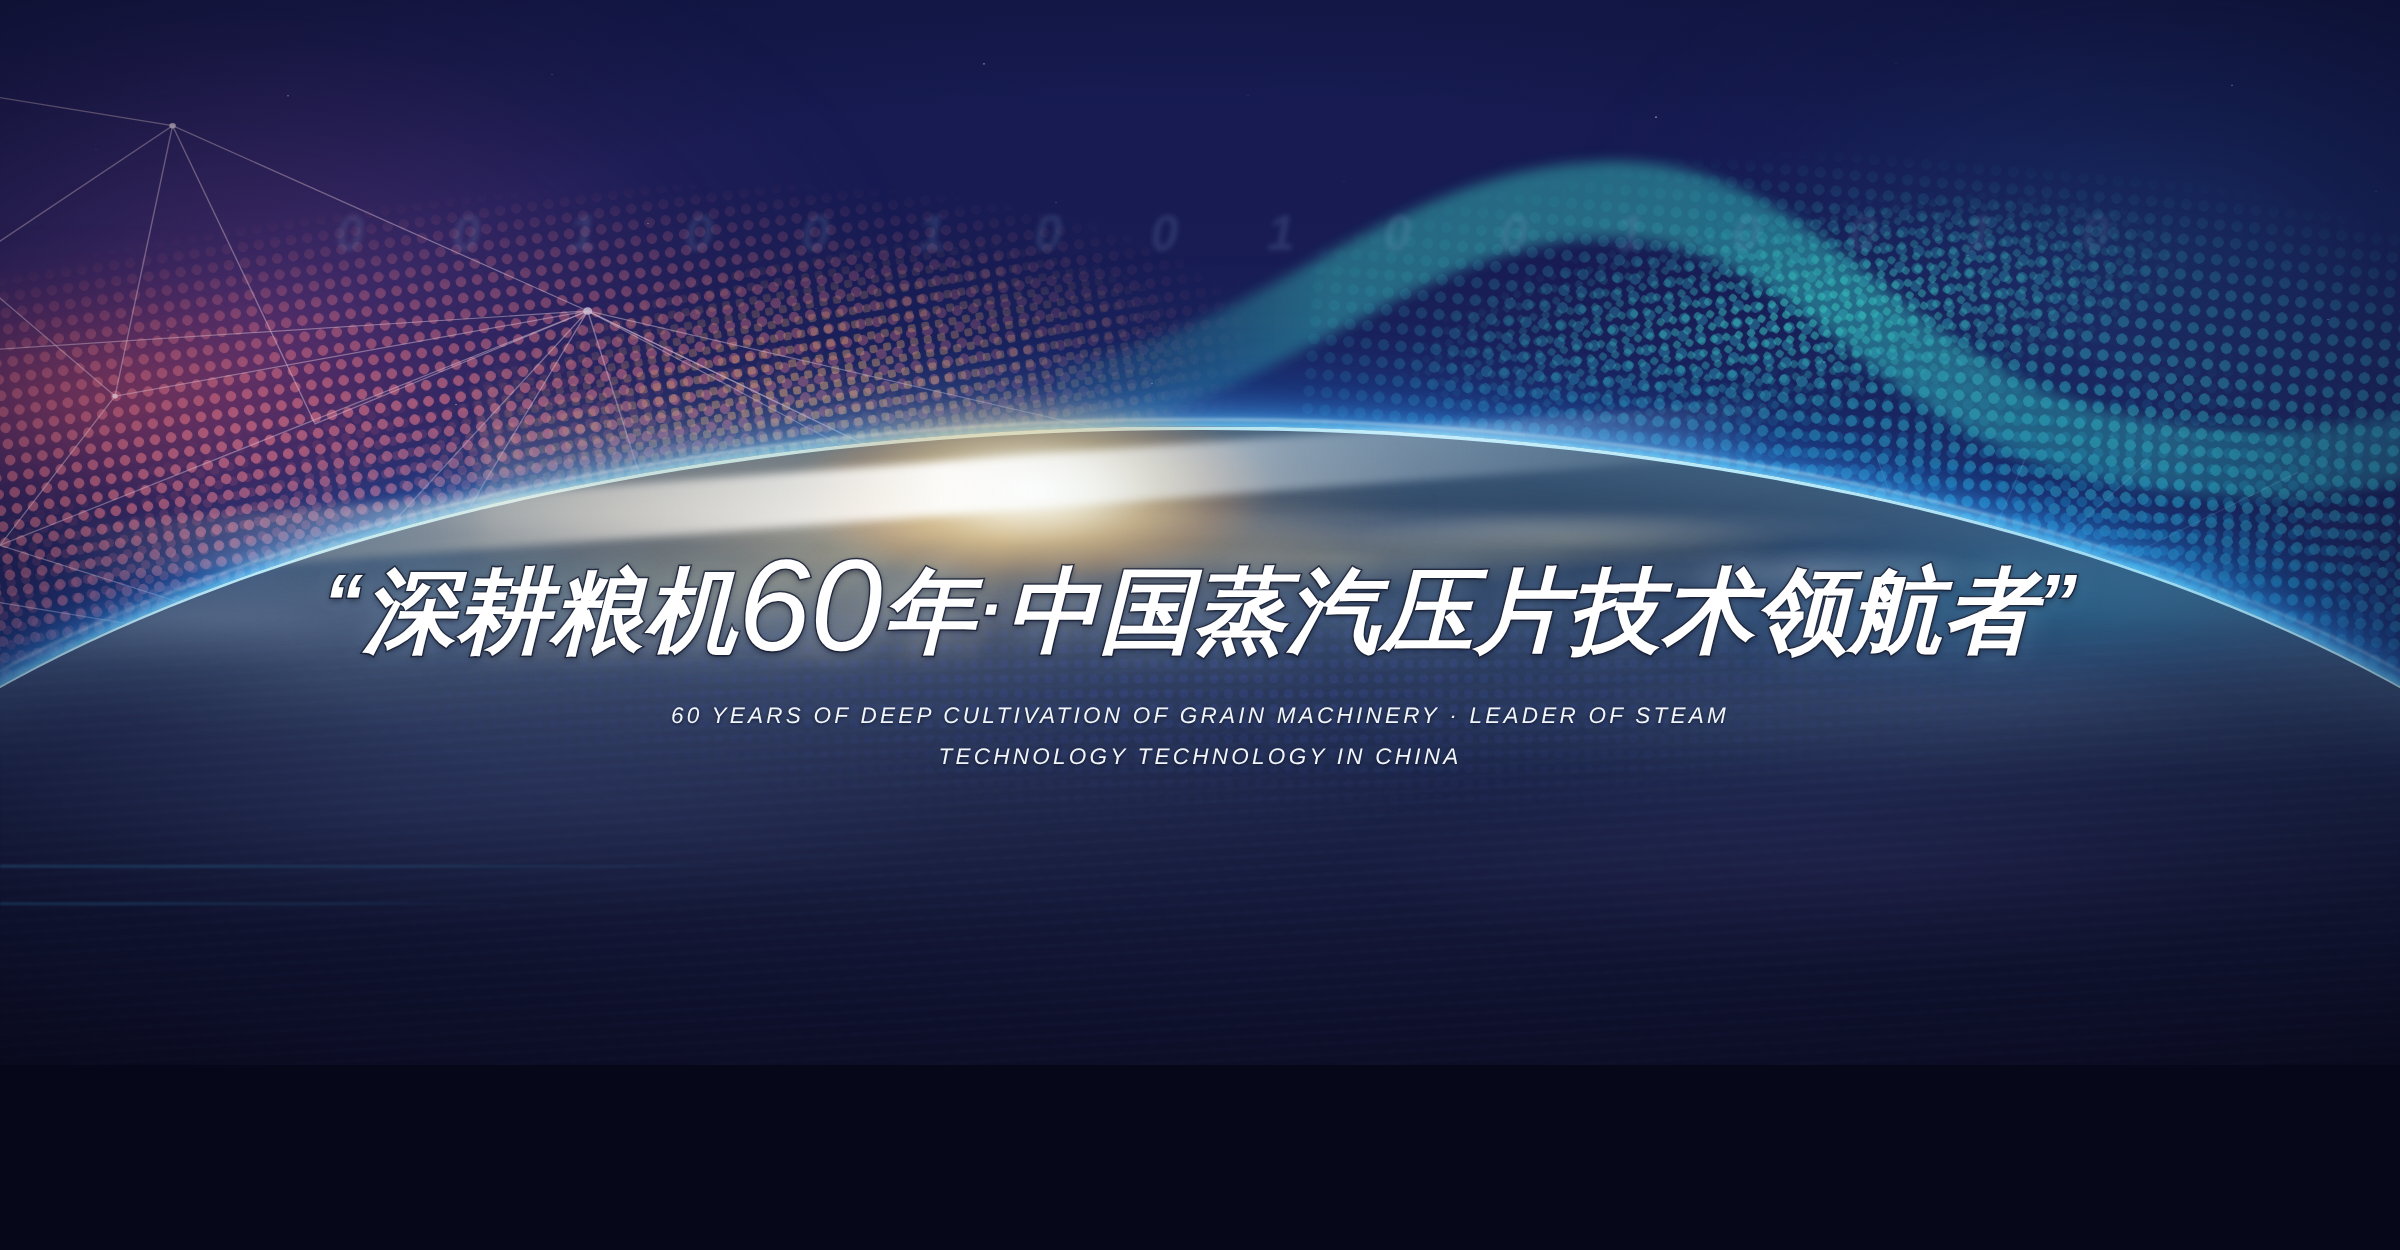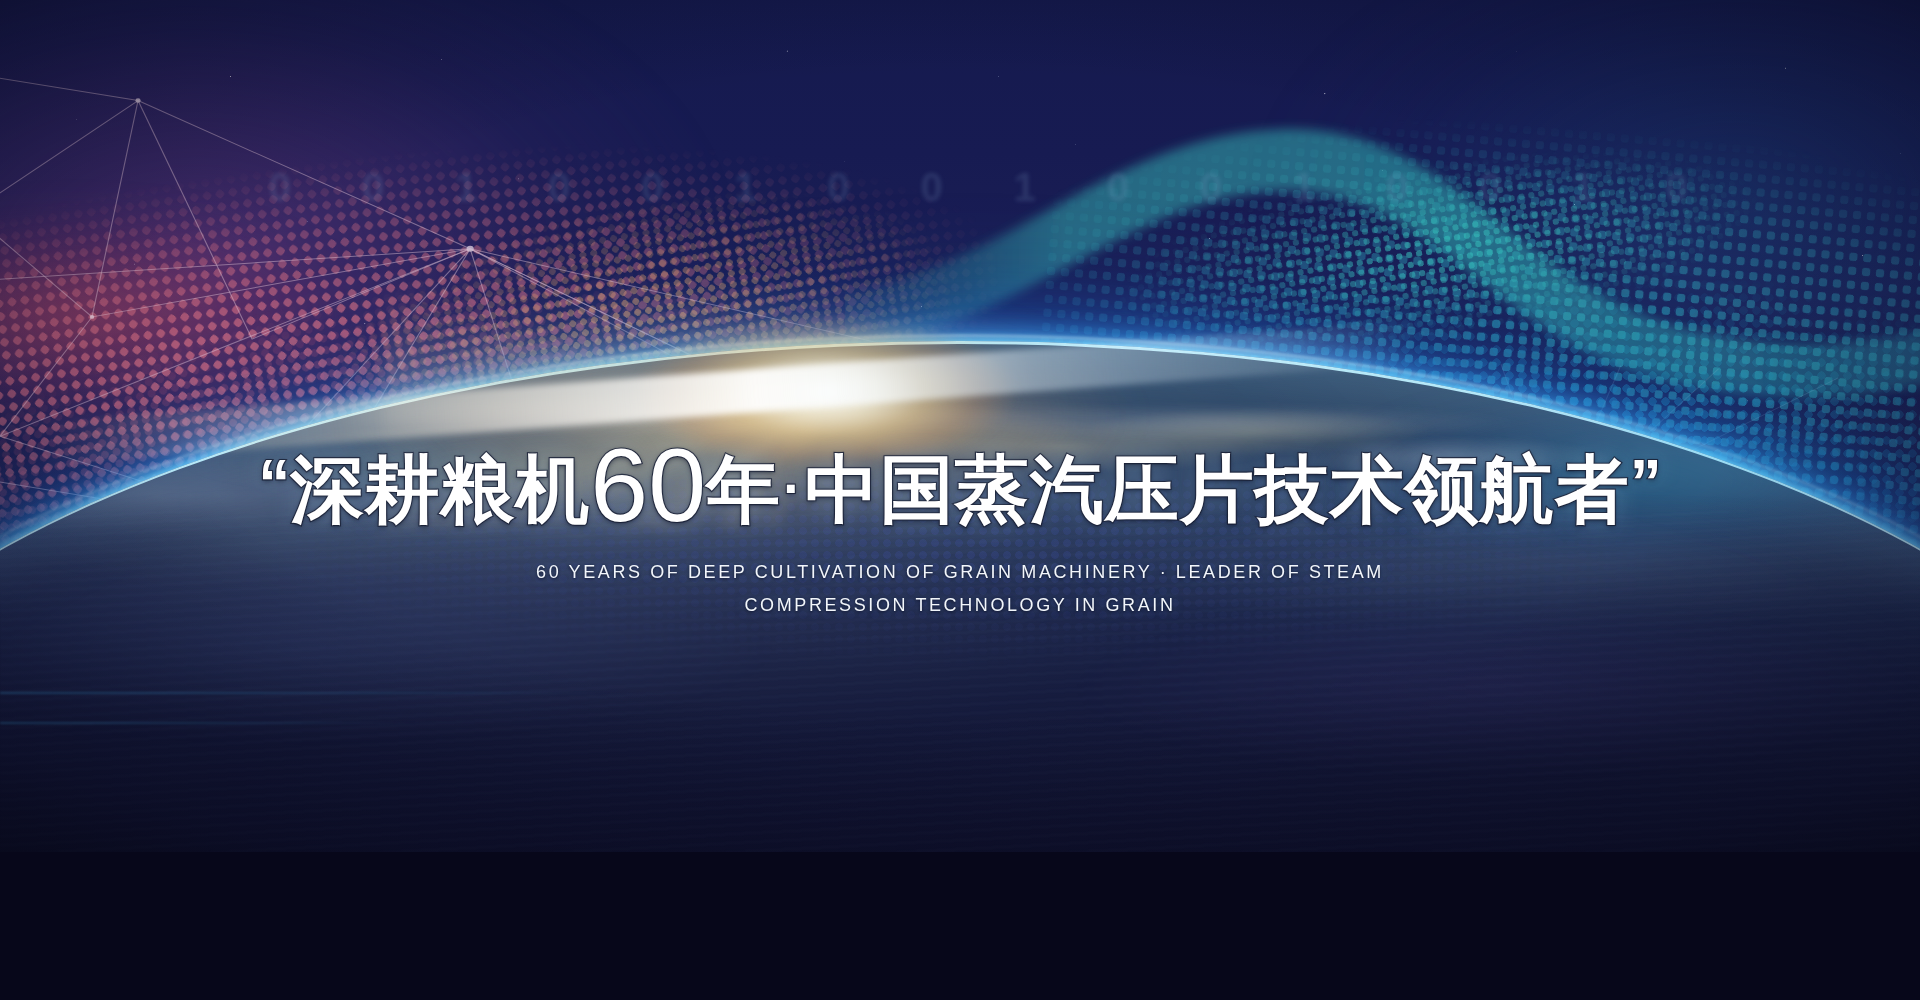--- a/index.html
+++ b/index.html
@@ -5,20 +5,21 @@
 <style>
   html,body{margin:0;padding:0;background:#07071a;}
   *{box-sizing:border-box;}
 
   .stage{
     position:relative;
     width:1920px; height:852px;
     overflow:hidden;
     font-family:"Liberation Sans","DejaVu Sans",sans-serif;
     background:#101642;
+    font-style:italic;
   }
 
   
   .sky{
     position:absolute; inset:0;
     background:
       linear-gradient(180deg,#151a4e 0%,#171b52 18%,#1b1f55 34%,#1c2050 50%,#1a1c46 66%,#171a3e 80%,#15183a 100%);
   }
   .sky-tint-l{
     position:absolute; left:-6%; top:-12%; width:58%; height:80%;
@@ -429,17 +430,17 @@
   <div class="glow-cyan"></div>
 
   <div class="surface"></div>
   <div class="surface-tex"></div>
   <div class="scanline" style="bottom:158px;"></div>
   <div class="scanline" style="bottom:128px; width:22%;"></div>
 
   <div class="copy">
     <h1 class="headline"><span class="qm">“</span><span>深耕粮机</span><span class="big">60</span><span>年</span><span class="dot">·</span><span>中国蒸汽压片技术领航者</span><span class="qm">”</span></h1>
     <p class="subline">60 YEARS OF DEEP CULTIVATION OF GRAIN MACHINERY · LEADER OF STEAM</p>
-    <p class="subline" style="margin-top:4px;">COMPRESSION TECHNOLOGY IN GRAIN</p>
+    <p class="subline" style="margin-top:4px;">TECHNOLOGY TECHNOLOGY IN CHINA</p>
   </div>
 
   <div class="vignette"></div>
 </div>
 
 </body></html>

